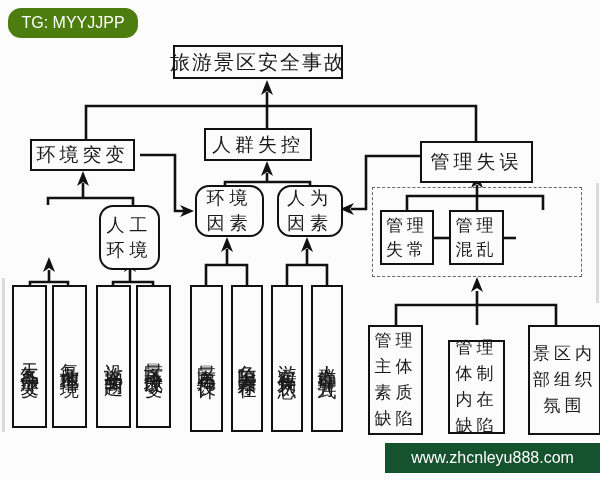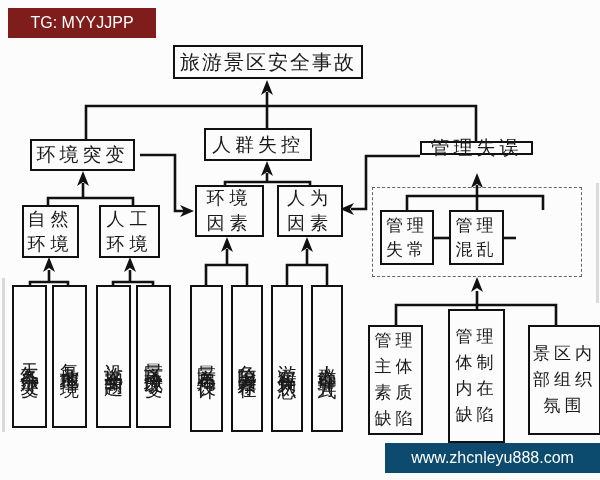--- a/index.html
+++ b/index.html
@@ -9,21 +9,21 @@
     overflow:hidden;
   }
   .lines{position:absolute;left:0;top:0;width:600px;height:480px;}
   .node{
     position:absolute;box-sizing:border-box;border:2.5px solid #111;
     background:#fcfcfc;display:flex;align-items:center;justify-content:center;
     text-align:center;word-break:break-all;line-height:24px;
   }
   .title-box{border-width:2px;font-size:20px;letter-spacing:2px;white-space:nowrap;}
   .lv2{font-size:19px;letter-spacing:4px;white-space:nowrap;}
-  .two-line{font-size:18px;letter-spacing:5px;line-height:25px;padding:4px 2px;}
+  .two-line{font-size:18px;letter-spacing:5px;line-height:25px;padding:4px 2px;border-radius:14px;}
   .mg{font-size:17px;letter-spacing:4px;line-height:24px;padding:0 2px;}
   .four-line{font-size:17px;letter-spacing:4px;line-height:26px;padding:0 3px;}
   .vbox{
     writing-mode:vertical-rl;text-orientation:upright;
     font-size:19px;letter-spacing:3px;line-height:30px;
   }
   .dashed-group{
     position:absolute;box-sizing:border-box;border:1.6px dashed #666;background:transparent;
   }
   .badge{
@@ -84,50 +84,49 @@
       <polygon points="49,257 43,272 49,268 55,272"></polygon>
       <polygon points="130,257 124,272 130,268 136,272"></polygon>
       <polygon points="227,237 221,252 227,248 233,252"></polygon>
       <polygon points="307,237 301,252 307,248 313,252"></polygon>
     </g>
   </svg>
 
   <div class="artifact" style="left:2px;top:278px;width:3px;height:154px;"></div>
   <div class="artifact" style="left:596px;top:183px;width:3px;height:120px;"></div>
 
-  <div class="badge" style="left:8px;top:8px;width:148px;height:30px;background:#7f1d1d;">
+  <div class="badge" style="left:8px;top:8px;width:130px;height:30px;background:#4d7c0f;border-radius:13px;">
     <span>TG: MYYJJPP</span>
   </div>
 
   <div class="dashed-group" style="left:372px;top:187px;width:210px;height:90px;"></div>
 
-  <div class="node title-box" style="left:173px;top:45px;width:190px;height:34px;">旅游景区安全事故</div>
+  <div class="node title-box" style="left:173px;top:45px;width:170px;height:34px;">旅游景区安全事故</div>
 
   <div class="node lv2" style="left:30px;top:139px;width:105px;height:32px;">环境突变</div>
   <div class="node lv2" style="left:204px;top:128px;width:108px;height:33px;">人群失控</div>
-  <div class="node lv2" style="left:420px;top:141px;width:113px;height:14px;">管理失误</div>
+  <div class="node lv2" style="left:420px;top:141px;width:113px;height:42px;">管理失误</div>
 
-  <div class="node two-line" style="left:22px;top:205px;width:57px;height:53px;">自然环境</div>
-  <div class="node two-line" style="left:99px;top:205px;width:61px;height:53px;">人工环境</div>
+  <div class="node two-line" style="left:99px;top:205px;width:61px;height:65px;">人工环境</div>
   <div class="node two-line" style="left:195px;top:185px;width:69px;height:52px;">环境因素</div>
   <div class="node two-line" style="left:277px;top:185px;width:66px;height:52px;">人为因素</div>
   <div class="node mg" style="left:449px;top:210px;width:55px;height:55px;">管理混乱</div>
   <div class="node mg" style="left:380px;top:210px;width:54px;height:55px;">管理失常</div>
 
   <div class="node vbox" style="left:12px;top:285px;width:35px;height:143px;">天气条件突变</div>
   <div class="node vbox" style="left:52px;top:285px;width:35px;height:143px;">复杂地理环境</div>
   <div class="node vbox" style="left:96px;top:285px;width:35px;height:143px;">设施安全问题</div>
   <div class="node vbox" style="left:136px;top:285px;width:35px;height:143px;">景区环境改变</div>
 
   <div class="node vbox" style="left:190px;top:285px;width:33px;height:147px;">景区布局设计</div>
   <div class="node vbox" style="left:231px;top:285px;width:32px;height:147px;">危险因素存在</div>
   <div class="node vbox" style="left:271px;top:285px;width:32px;height:147px;">游客行为状态</div>
   <div class="node vbox" style="left:311px;top:285px;width:32px;height:147px;">人群管理方式</div>
 
   <div class="node four-line" style="left:368px;top:325px;width:55px;height:110px;">管理主体素质缺陷</div>
-  <div class="node four-line" style="left:448px;top:309px;width:57px;height:134px;">管理体制内在缺陷</div>
+  <div class="node four-line" style="left:448px;top:340px;width:57px;height:94px;">管理体制内在缺陷</div>
   <div class="node four-line" style="left:528px;top:325px;width:73px;height:110px;">景区内部组织氛围</div>
 
-  <div class="badge" style="left:385px;top:443px;width:215px;height:30px;background:#0c4a6e;">
+  <div class="badge" style="left:385px;top:443px;width:215px;height:30px;background:#14532d;">
     <span>www.zhcnleyu888.com</span>
   </div>
 
 </div>
 
 </body></html>

